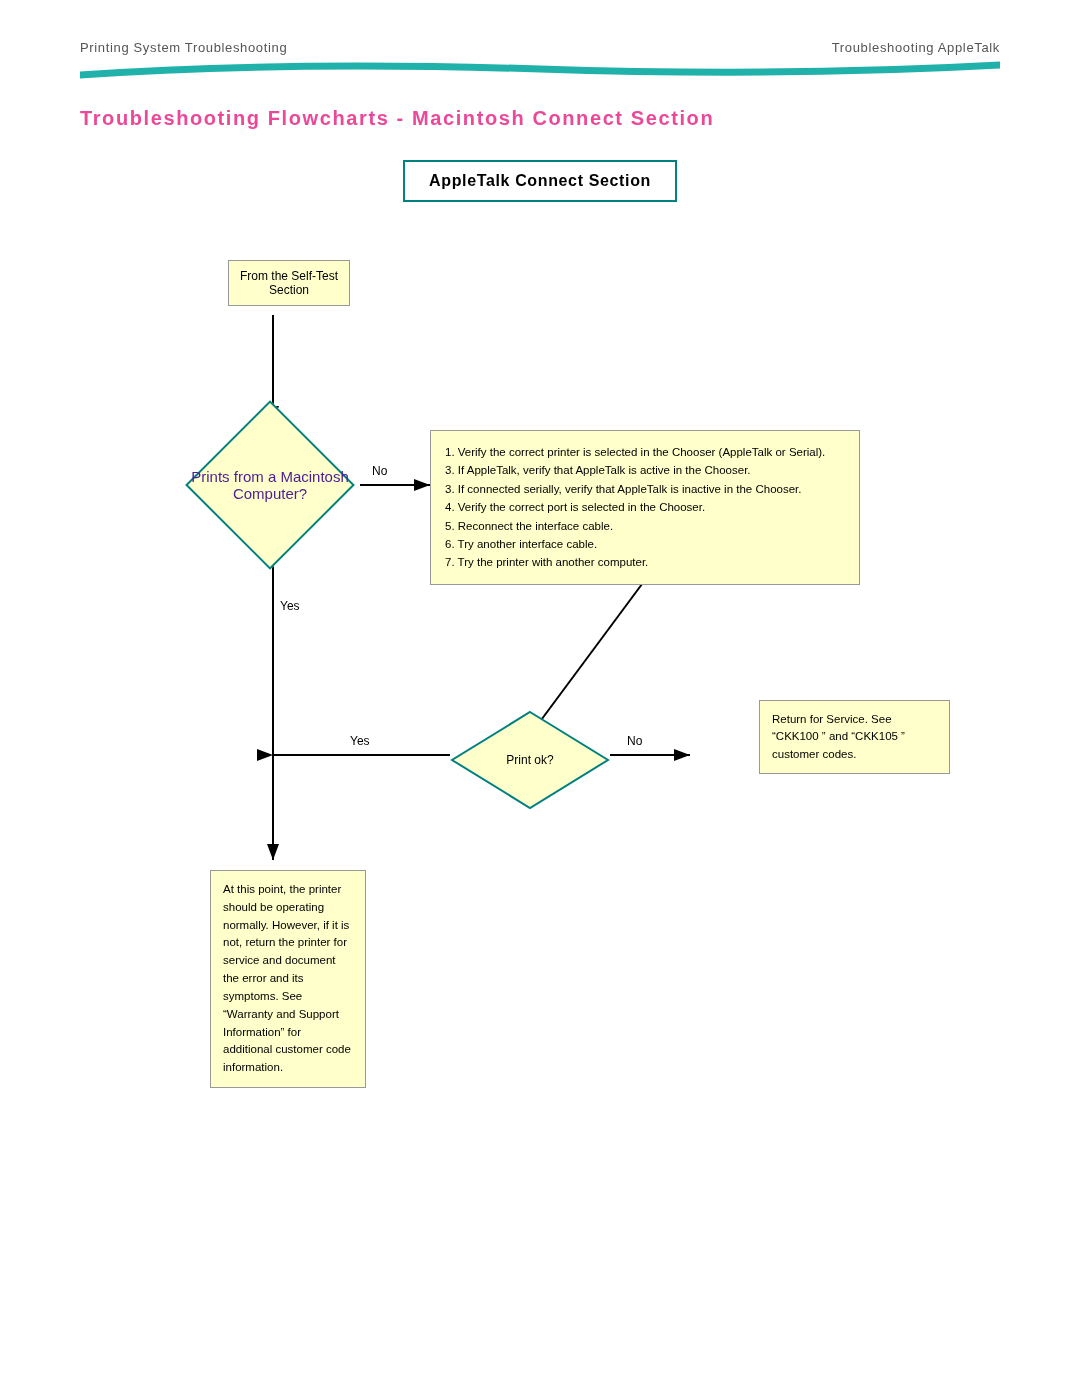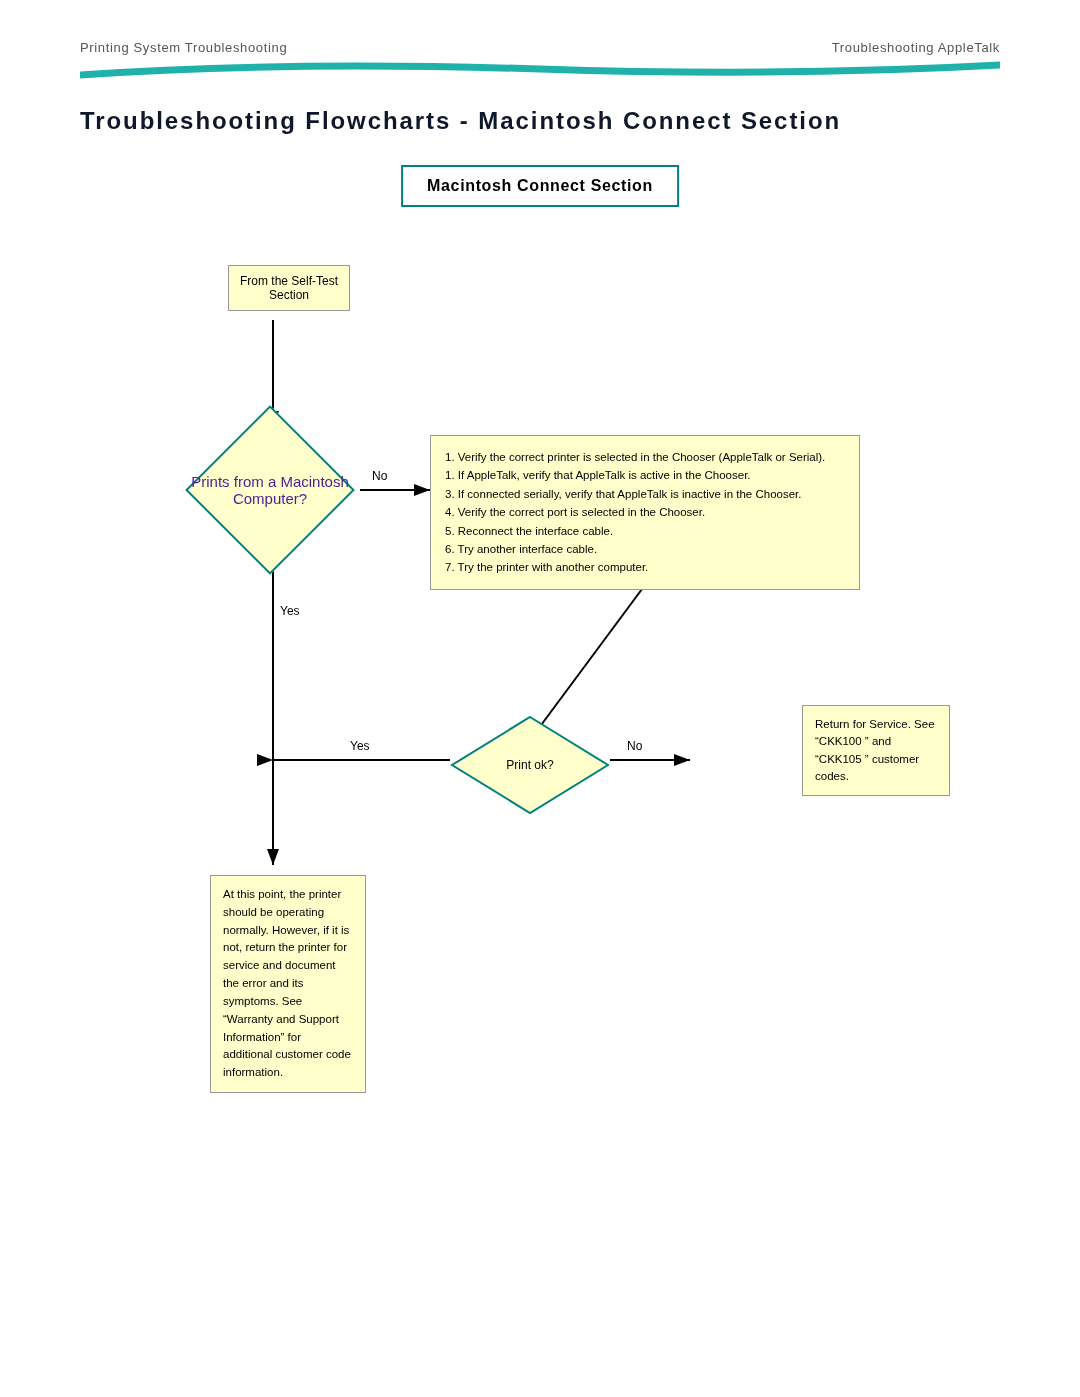--- a/index.html
+++ b/index.html
@@ -41,22 +41,22 @@
 
     .teal-swoosh {
       width: 100%;
       height: 18px;
       margin-bottom: 28px;
       position: relative;
       overflow: visible;
     }
 
     .page-title {
-      color: #0f172a;
-      font-size: 24px;
+      color: #ec4899;
+      font-size: 20px;
       font-weight: bold;
       letter-spacing: 0.08em;
       margin-bottom: 30px;
       text-align: left;
     }
 
     .flowchart-container {
       position: relative;
       width: 100%;
       min-height: 900px;
@@ -149,21 +149,21 @@
       top: 540px;
       width: 160px;
       height: 100px;
     }
 
     
     .return-box {
       position: absolute;
       right: 50px;
       top: 540px;
-      width: 148px;
+      width: 191px;
       background: #ffffcc;
       border: 1.5px solid #999;
       padding: 10px 12px;
       font-size: 11.5px;
       line-height: 1.5;
       color: #000;
     }
 
     
     .final-box {
@@ -231,32 +231,32 @@
 
       <line x1="370" y1="595" x2="193" y2="595" stroke="#000" stroke-width="2" marker-end="url(#arrowhead-left)"></line>
       <text x="270" y="585" font-size="12" fill="#000">Yes</text>
 
       <line x1="530" y1="595" x2="610" y2="595" stroke="#000" stroke-width="2" marker-end="url(#arrowhead)"></line>
       <text x="547" y="585" font-size="12" fill="#000">No</text>
 
       <line x1="193" y1="600" x2="193" y2="700" stroke="#000" stroke-width="2" marker-end="url(#arrowhead)"></line>
     </svg>
 
-    <div class="title-box">Macintosh Connect Section</div>
+    <div class="title-box">AppleTalk Connect Section</div>
 
     <div class="self-test-box">From the Self-Test Section</div>
 
     <div class="mac-diamond-wrapper">
       <div class="mac-diamond"></div>
       <div class="diamond-label">Prints from a Macintosh Computer?</div>
     </div>
 
     <div class="steps-box">
       <div>1. Verify the correct printer is selected in the Chooser (AppleTalk or Serial).</div>
-      <div>1. If AppleTalk, verify that AppleTalk is  active in the Chooser.</div>
+      <div>3. If AppleTalk, verify that AppleTalk is  active in the Chooser.</div>
       <div>3. If connected serially, verify that AppleTalk is inactive in the Chooser.</div>
       <div>4. Verify the correct port is selected in the Chooser.</div>
       <div>5. Reconnect the interface cable.</div>
       <div>6. Try another interface cable.</div>
       <div>7. Try the printer with another computer.</div>
     </div>
 
     <div class="printok-diamond-wrapper" style="position:absolute; left:370px; top:550px; width:160px; height:100px;">
       <svg width="160" height="100" viewBox="0 0 160 100">
         <polygon points="80,2 158,50 80,98 2,50" fill="#ffffcc" stroke="#008080" stroke-width="2"></polygon>

